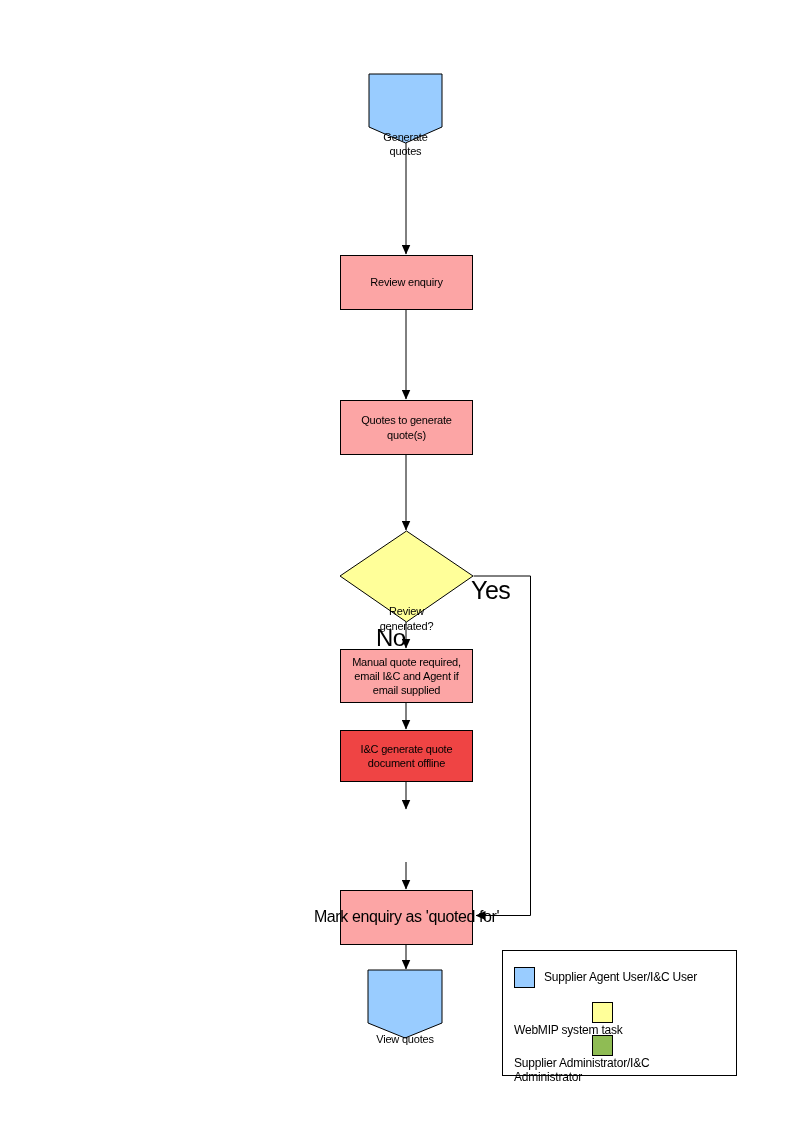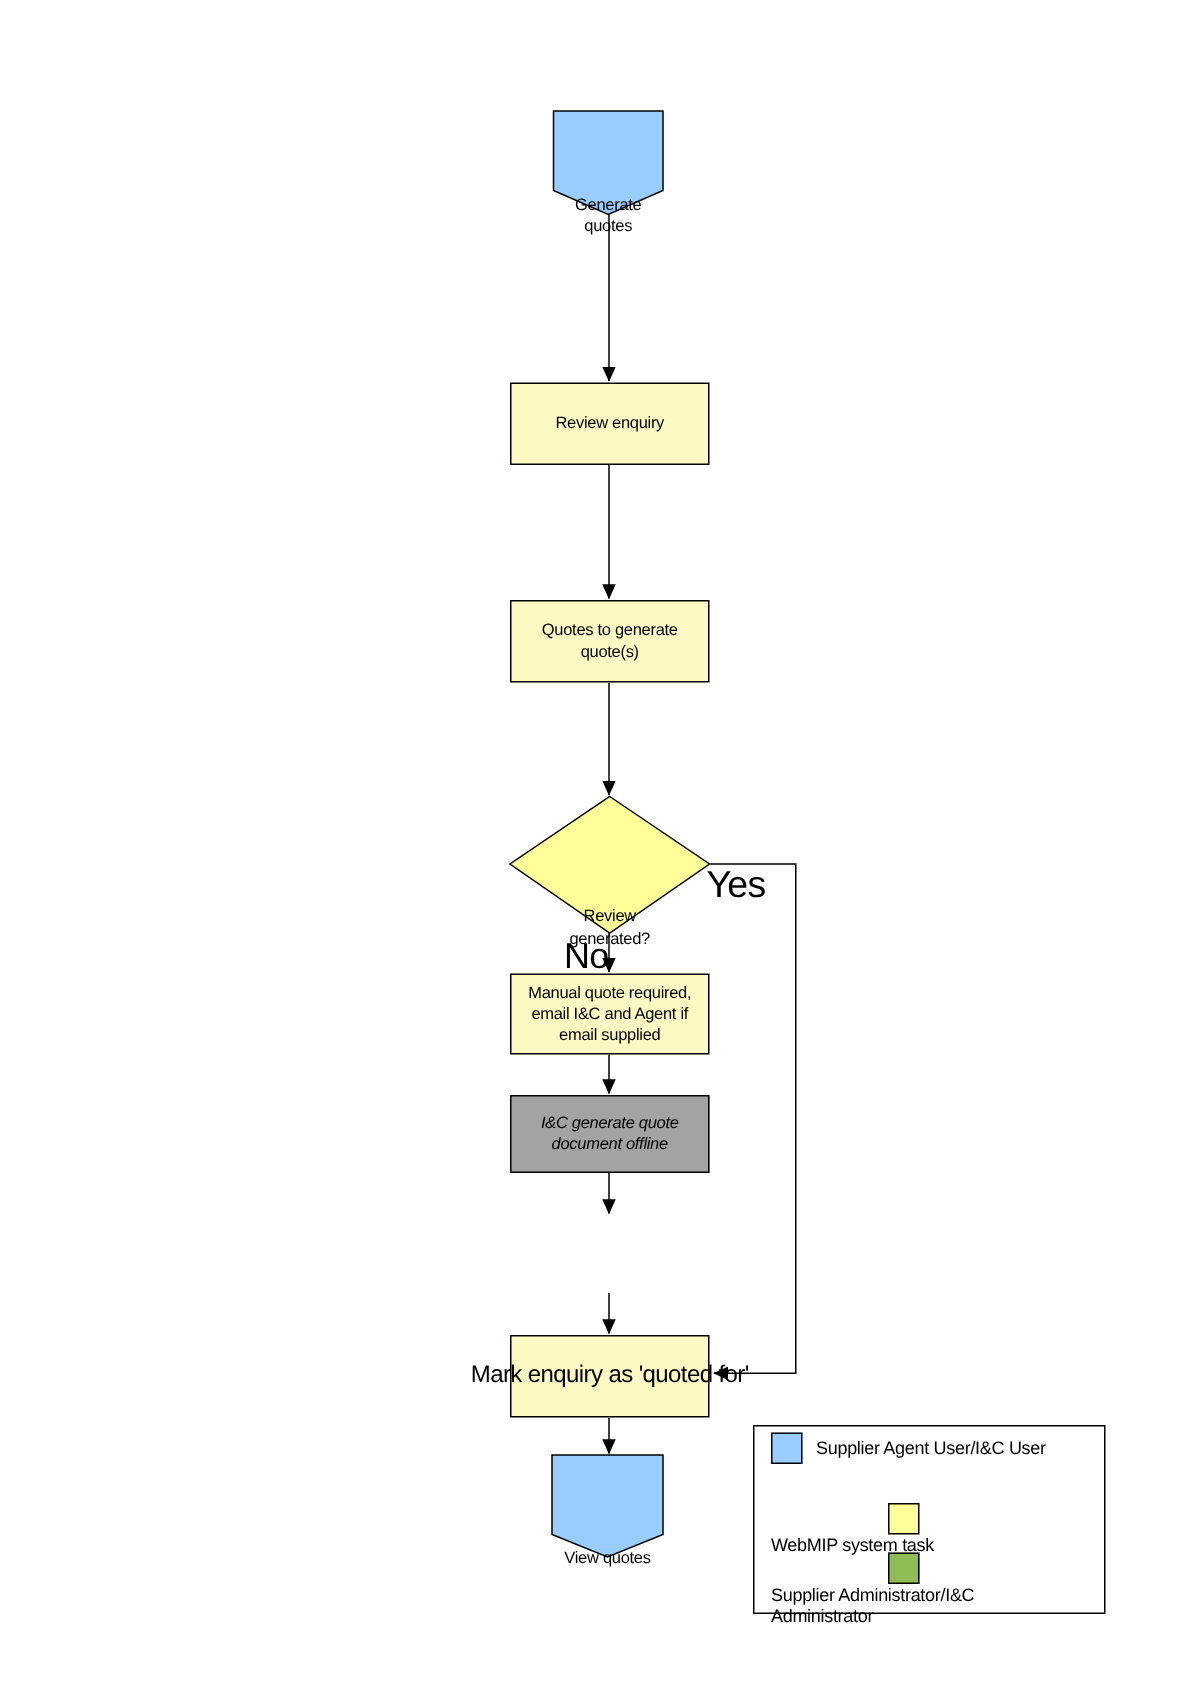--- a/index.html
+++ b/index.html
@@ -7,22 +7,22 @@
     position:relative;width:794px;height:1123px;background:#ffffff;
     font-family:"Liberation Sans",sans-serif;color:#000;overflow:hidden;
   }
   svg.layer{position:absolute;left:0;top:0;}
   .box{
     position:absolute;box-sizing:border-box;border:1px solid #000;
     display:flex;align-items:center;justify-content:center;text-align:center;
     font-size:11px;letter-spacing:-0.2px;line-height:1.3;padding:2px 6px;
     left:340px;width:133px;
   }
-  .yellow{background:#fef9c3;}
-  .blue{background:#a3a3a3;font-style:italic;}
+  .yellow{background:#fca5a5;}
+  .blue{background:#ef4444;}
   .tight{font-size:16px;letter-spacing:-0.4px;white-space:nowrap;padding:2px 0;}
   .shape-label{
     position:absolute;display:flex;align-items:center;justify-content:center;
     text-align:center;font-size:11px;letter-spacing:-0.2px;line-height:1.3;margin-top:43px;
   }
   .branch-label{position:absolute;font-size:24px;line-height:1;letter-spacing:-0.5px;}
   #legend{
     position:absolute;left:502px;top:950px;width:235px;height:126px;
     border:1px solid #000;box-sizing:border-box;
   }
@@ -75,21 +75,21 @@
 
   <div class="shape-label" style="left:366px;top:547px;width:81px;height:57px;">Review generated?</div>
 
   <div class="shape-label" style="left:368px;top:972px;width:74px;height:48px;">View quotes</div>
 
   <div class="branch-label" style="left:471px;top:578px;font-size:25px;">Yes</div>
 
   <div class="branch-label" style="left:376px;top:626px;">No</div>
 
   <div id="legend">
-    <div class="legend-item" style="top:4px;">
+    <div class="legend-item" style="top:16px;">
       <span class="swatch sw-blue"></span>
       <span class="legend-label">Supplier Agent User/I&amp;C User</span>
     </div>
     <div class="legend-item" style="top:51px;flex-direction:column;">
       <span class="swatch sw-yellow"></span>
       <span class="legend-label">WebMIP system task</span>
     </div>
     <div class="legend-item" style="top:84px;flex-direction:column;">
       <span class="swatch sw-green"></span>
       <span class="legend-label">Supplier Administrator/I&amp;C Administrator</span>

